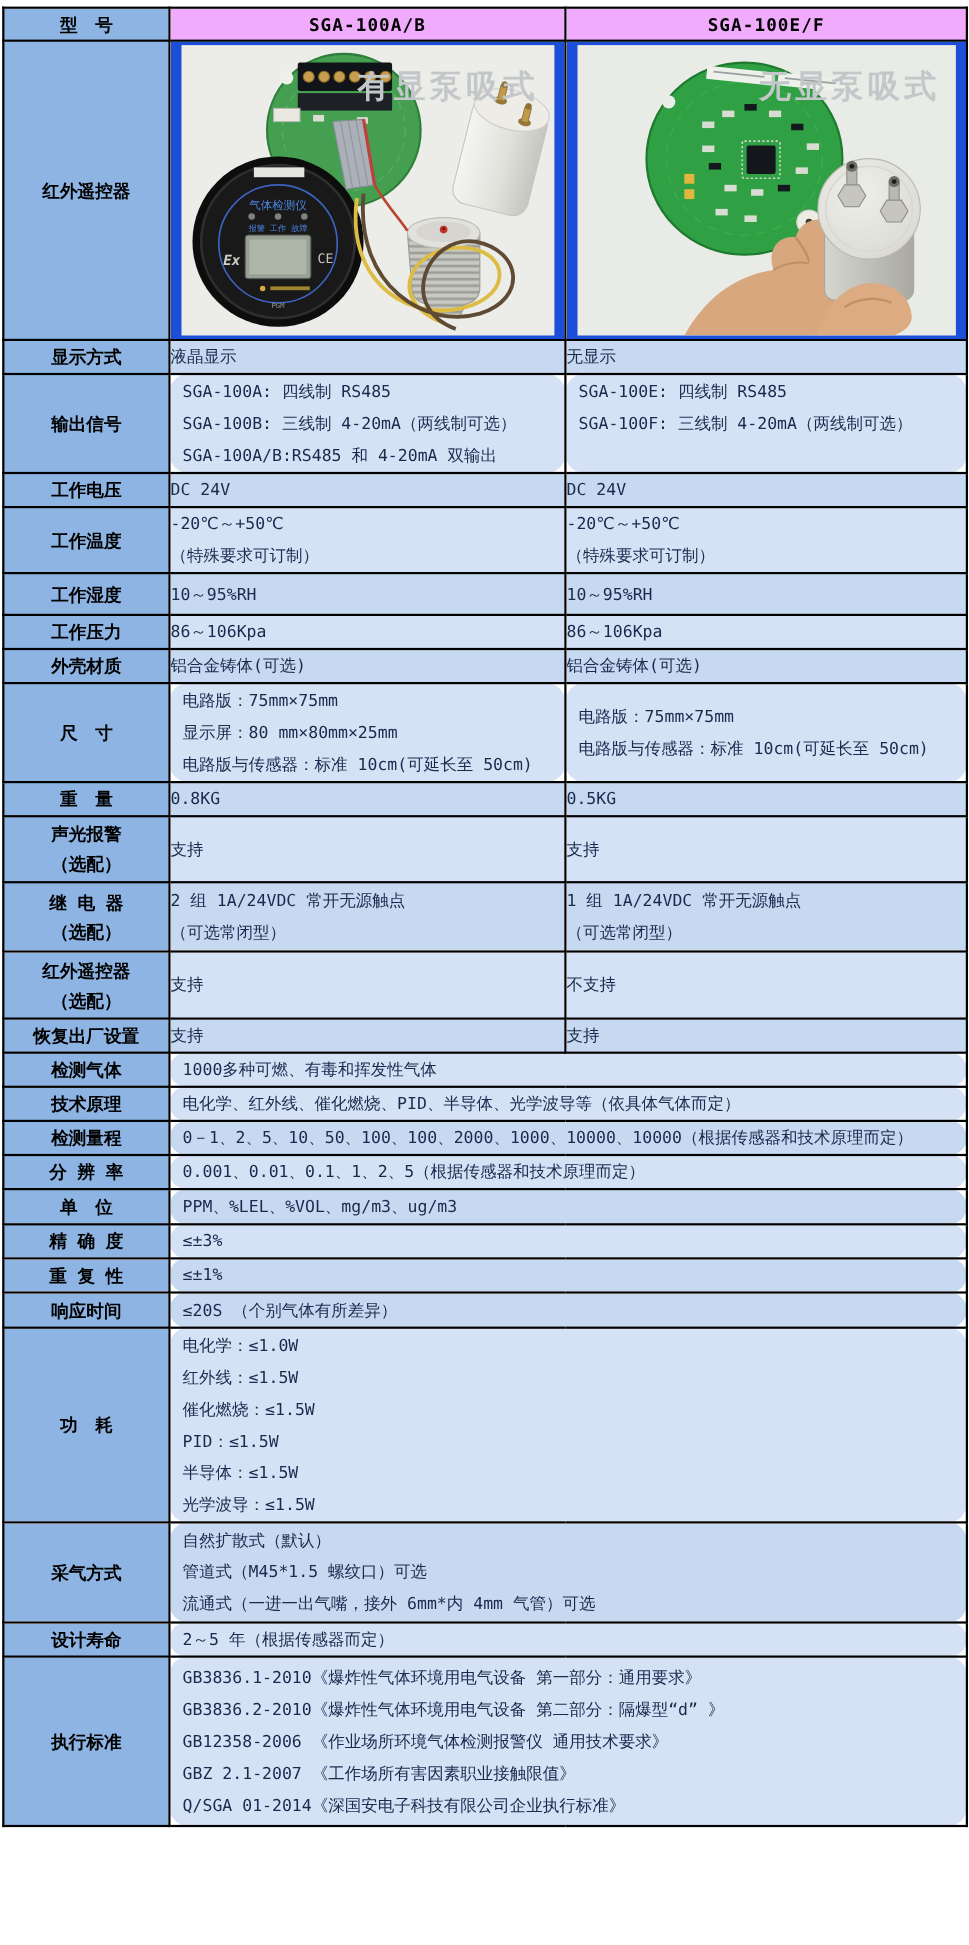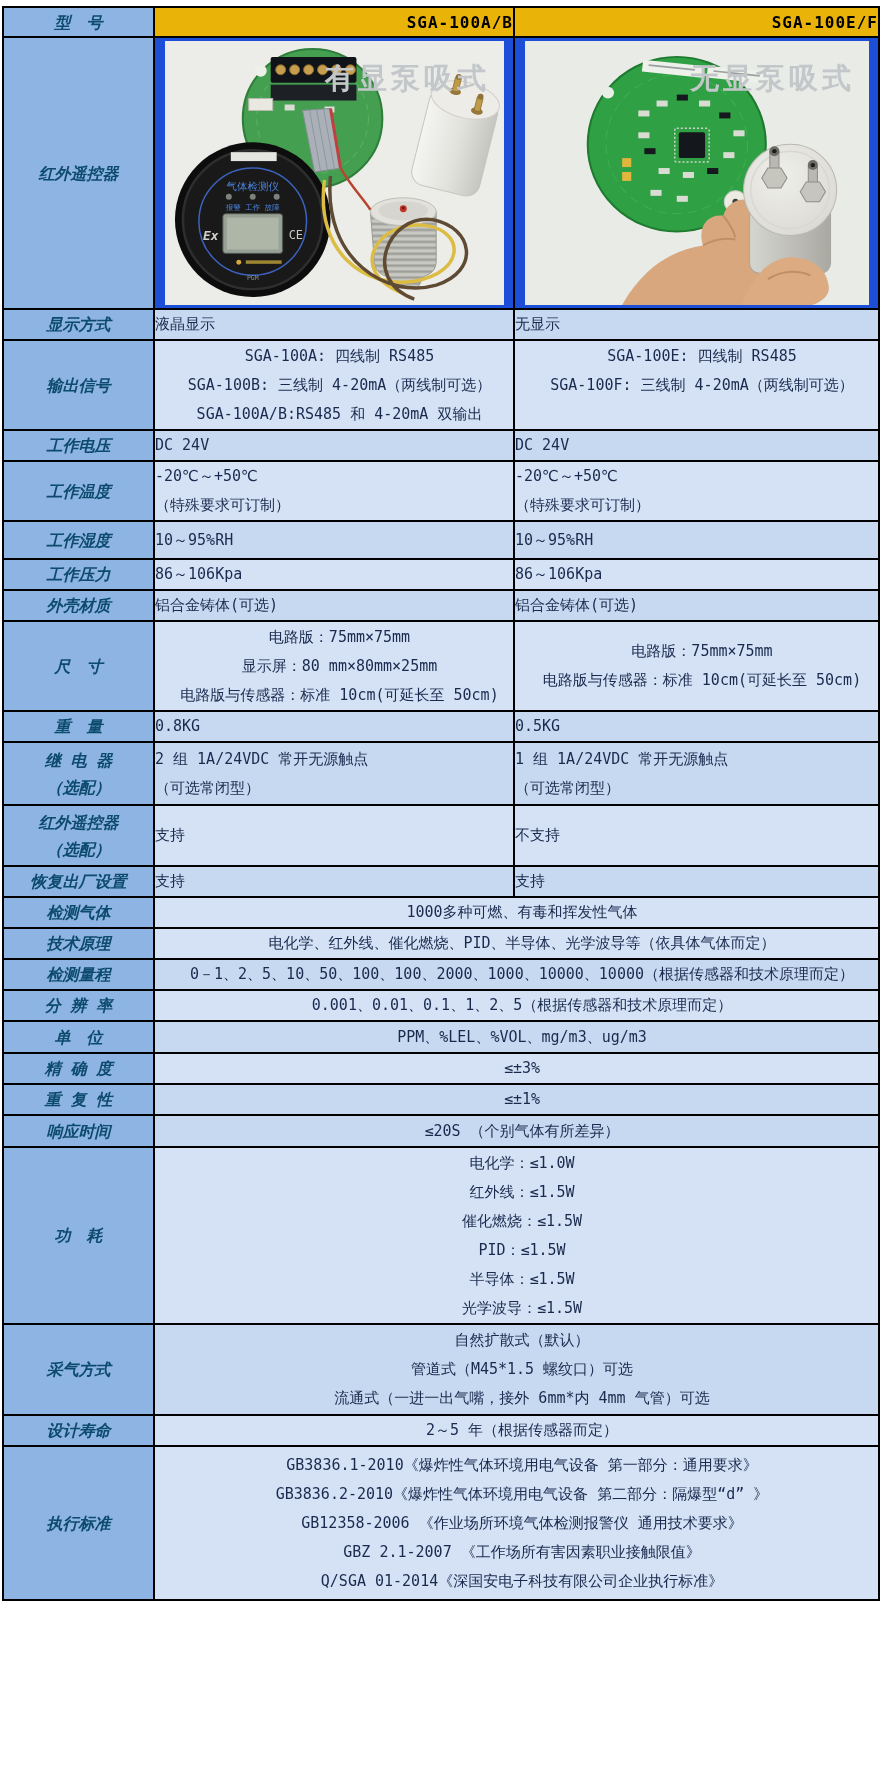--- a/index.html
+++ b/index.html
@@ -6,27 +6,27 @@
   html,body{margin:0;padding:0;}
   body{
     width:881px;height:1768px;background:#ffffff;position:relative;overflow:hidden;
     font-family:"DejaVu Sans Mono","DejaVu Sans","Liberation Sans",sans-serif;
     -webkit-font-smoothing:antialiased;
   }
   .sheet{position:absolute;left:2px;top:6px;width:876px;}
   table{border-collapse:collapse;table-layout:fixed;width:100%;}
   col.w0{width:151px;} col.w1{width:360px;} col.w2{width:365px;}
   th,td{border:2px solid #000;padding:0;overflow:hidden;vertical-align:middle;}
-  th.lab{background:#8DB4E2;font-size:16px;font-weight:bold;color:#0c4a6e;text-align:center;font-style:italic;}
-  th.mod{background:#eab308;font-size:16px;font-weight:bold;color:#000;text-align:right;letter-spacing:1px;}
+  th.lab{background:#8DB4E2;font-size:16px;font-weight:bold;color:#000000;text-align:center;}
+  th.mod{background:#f0abfc;font-size:16px;font-weight:bold;color:#000;text-align:center;letter-spacing:1px;}
   tr.a td.v{background:#C7D9F1;}
   tr.b td.v{background:#D5E2F5;}
   td.v{font-size:15px;color:#1A2A4E;}
   td.c{text-align:left;}
-  td.l{text-align:center;padding-left:11px;}
+  td.l{text-align:left;padding-left:11px;border-radius:17px;}
   td.top{vertical-align:top;padding-top:1px;}
   .ln{line-height:29px;white-space:nowrap;}
   th .ln{line-height:27px;}
   td.imgcell{background:#1d4ed8;position:relative;}
   .photo{position:absolute;top:3px;bottom:3px;left:10px;right:9px;background:#ECEDE9;overflow:hidden;}
   .photo svg{position:absolute;left:0;top:0;width:100%;height:100%;}
   .wm{position:absolute;top:18px;right:14px;font-size:29px;font-weight:bold;
       color:#C3C7CA;letter-spacing:4px;z-index:2;font-family:"DejaVu Sans","Liberation Sans",sans-serif;}
 </style>
 </head>
@@ -343,20 +343,32 @@
             <div class="ln">重　量</div>
           </th>
   <td class="v c">
             <div class="ln">0.8KG</div>
           </td>
   <td class="v c">
             <div class="ln">0.5KG</div>
           </td>
 </tr>
 
+<tr class="b" style="height:60px">
+  <th class="lab">
+    <div class="ln">声光报警</div>
+    <div class="ln">（选配）</div>
+  </th>
+  <td class="v c">
+            <div class="ln">支持</div>
+          </td>
+  <td class="v c">
+            <div class="ln">支持</div>
+          </td>
+</tr>
 
 <tr class="a" style="height:63px">
   <th class="lab">
     <div class="ln">继 电 器</div>
     <div class="ln">（选配）</div>
   </th>
   <td class="v c">
     <div class="ln">2 组 1A/24VDC 常开无源触点</div>
     <div class="ln">（可选常闭型）</div>
   </td>

